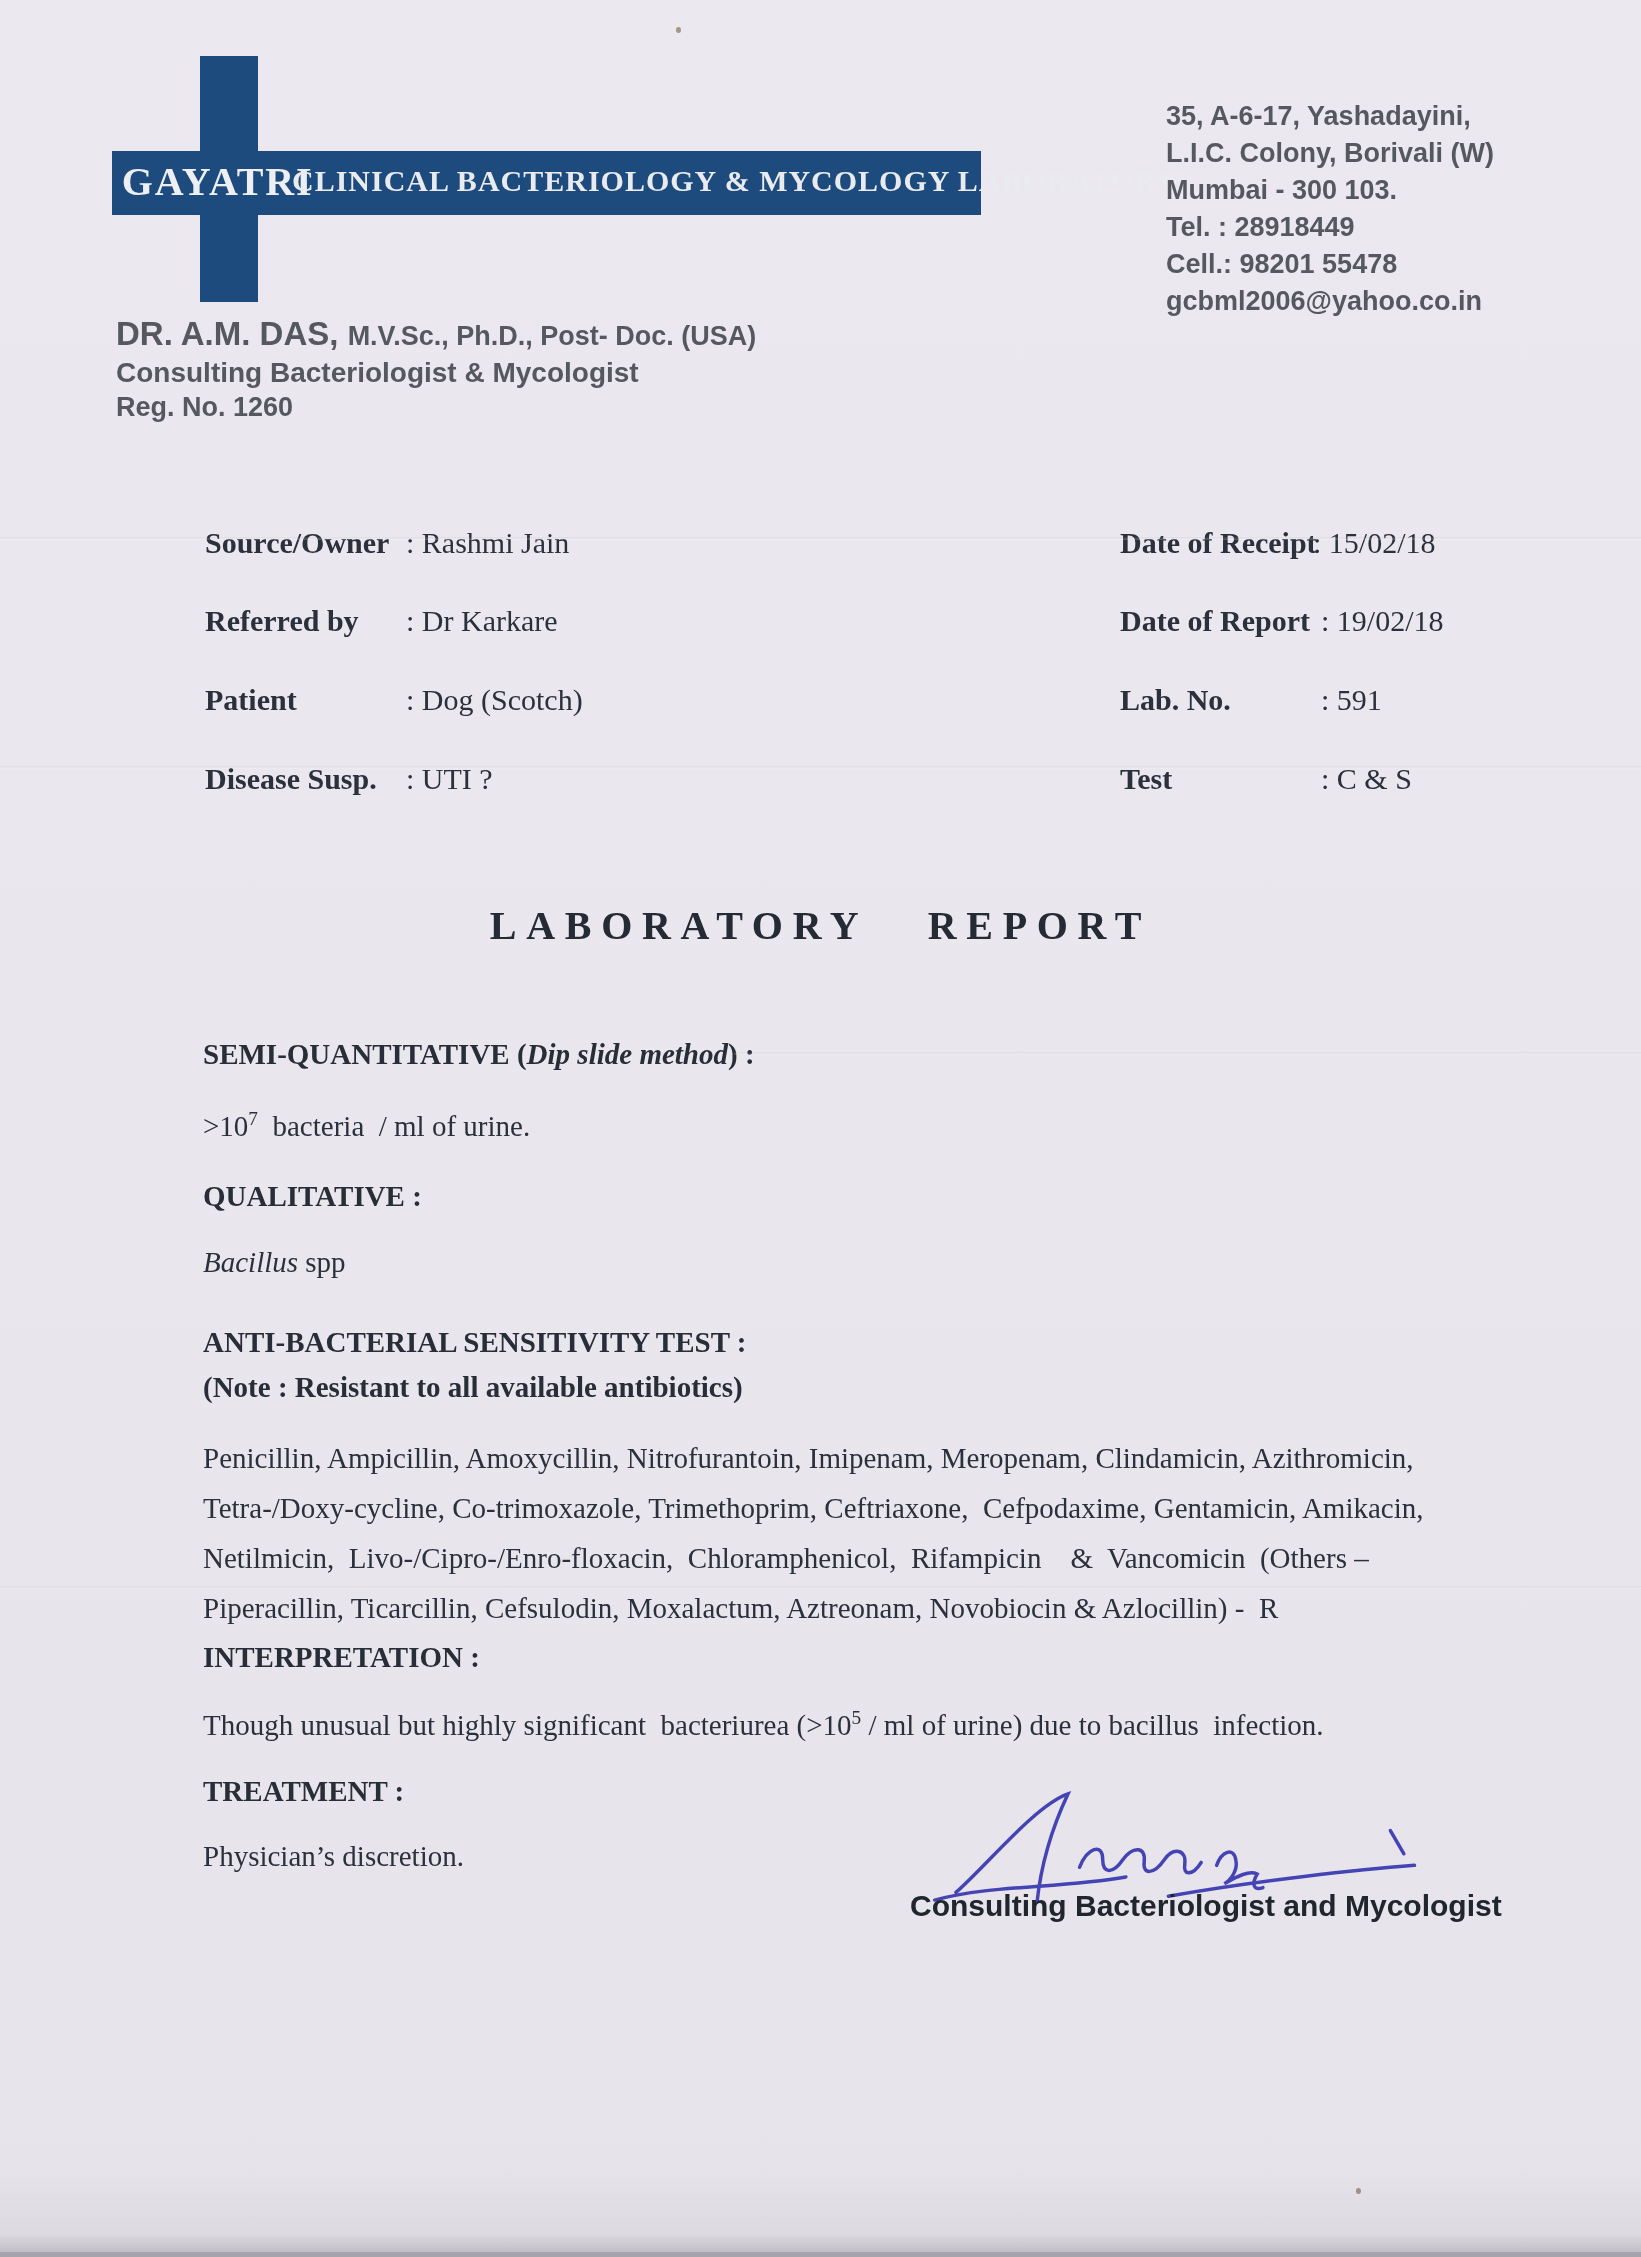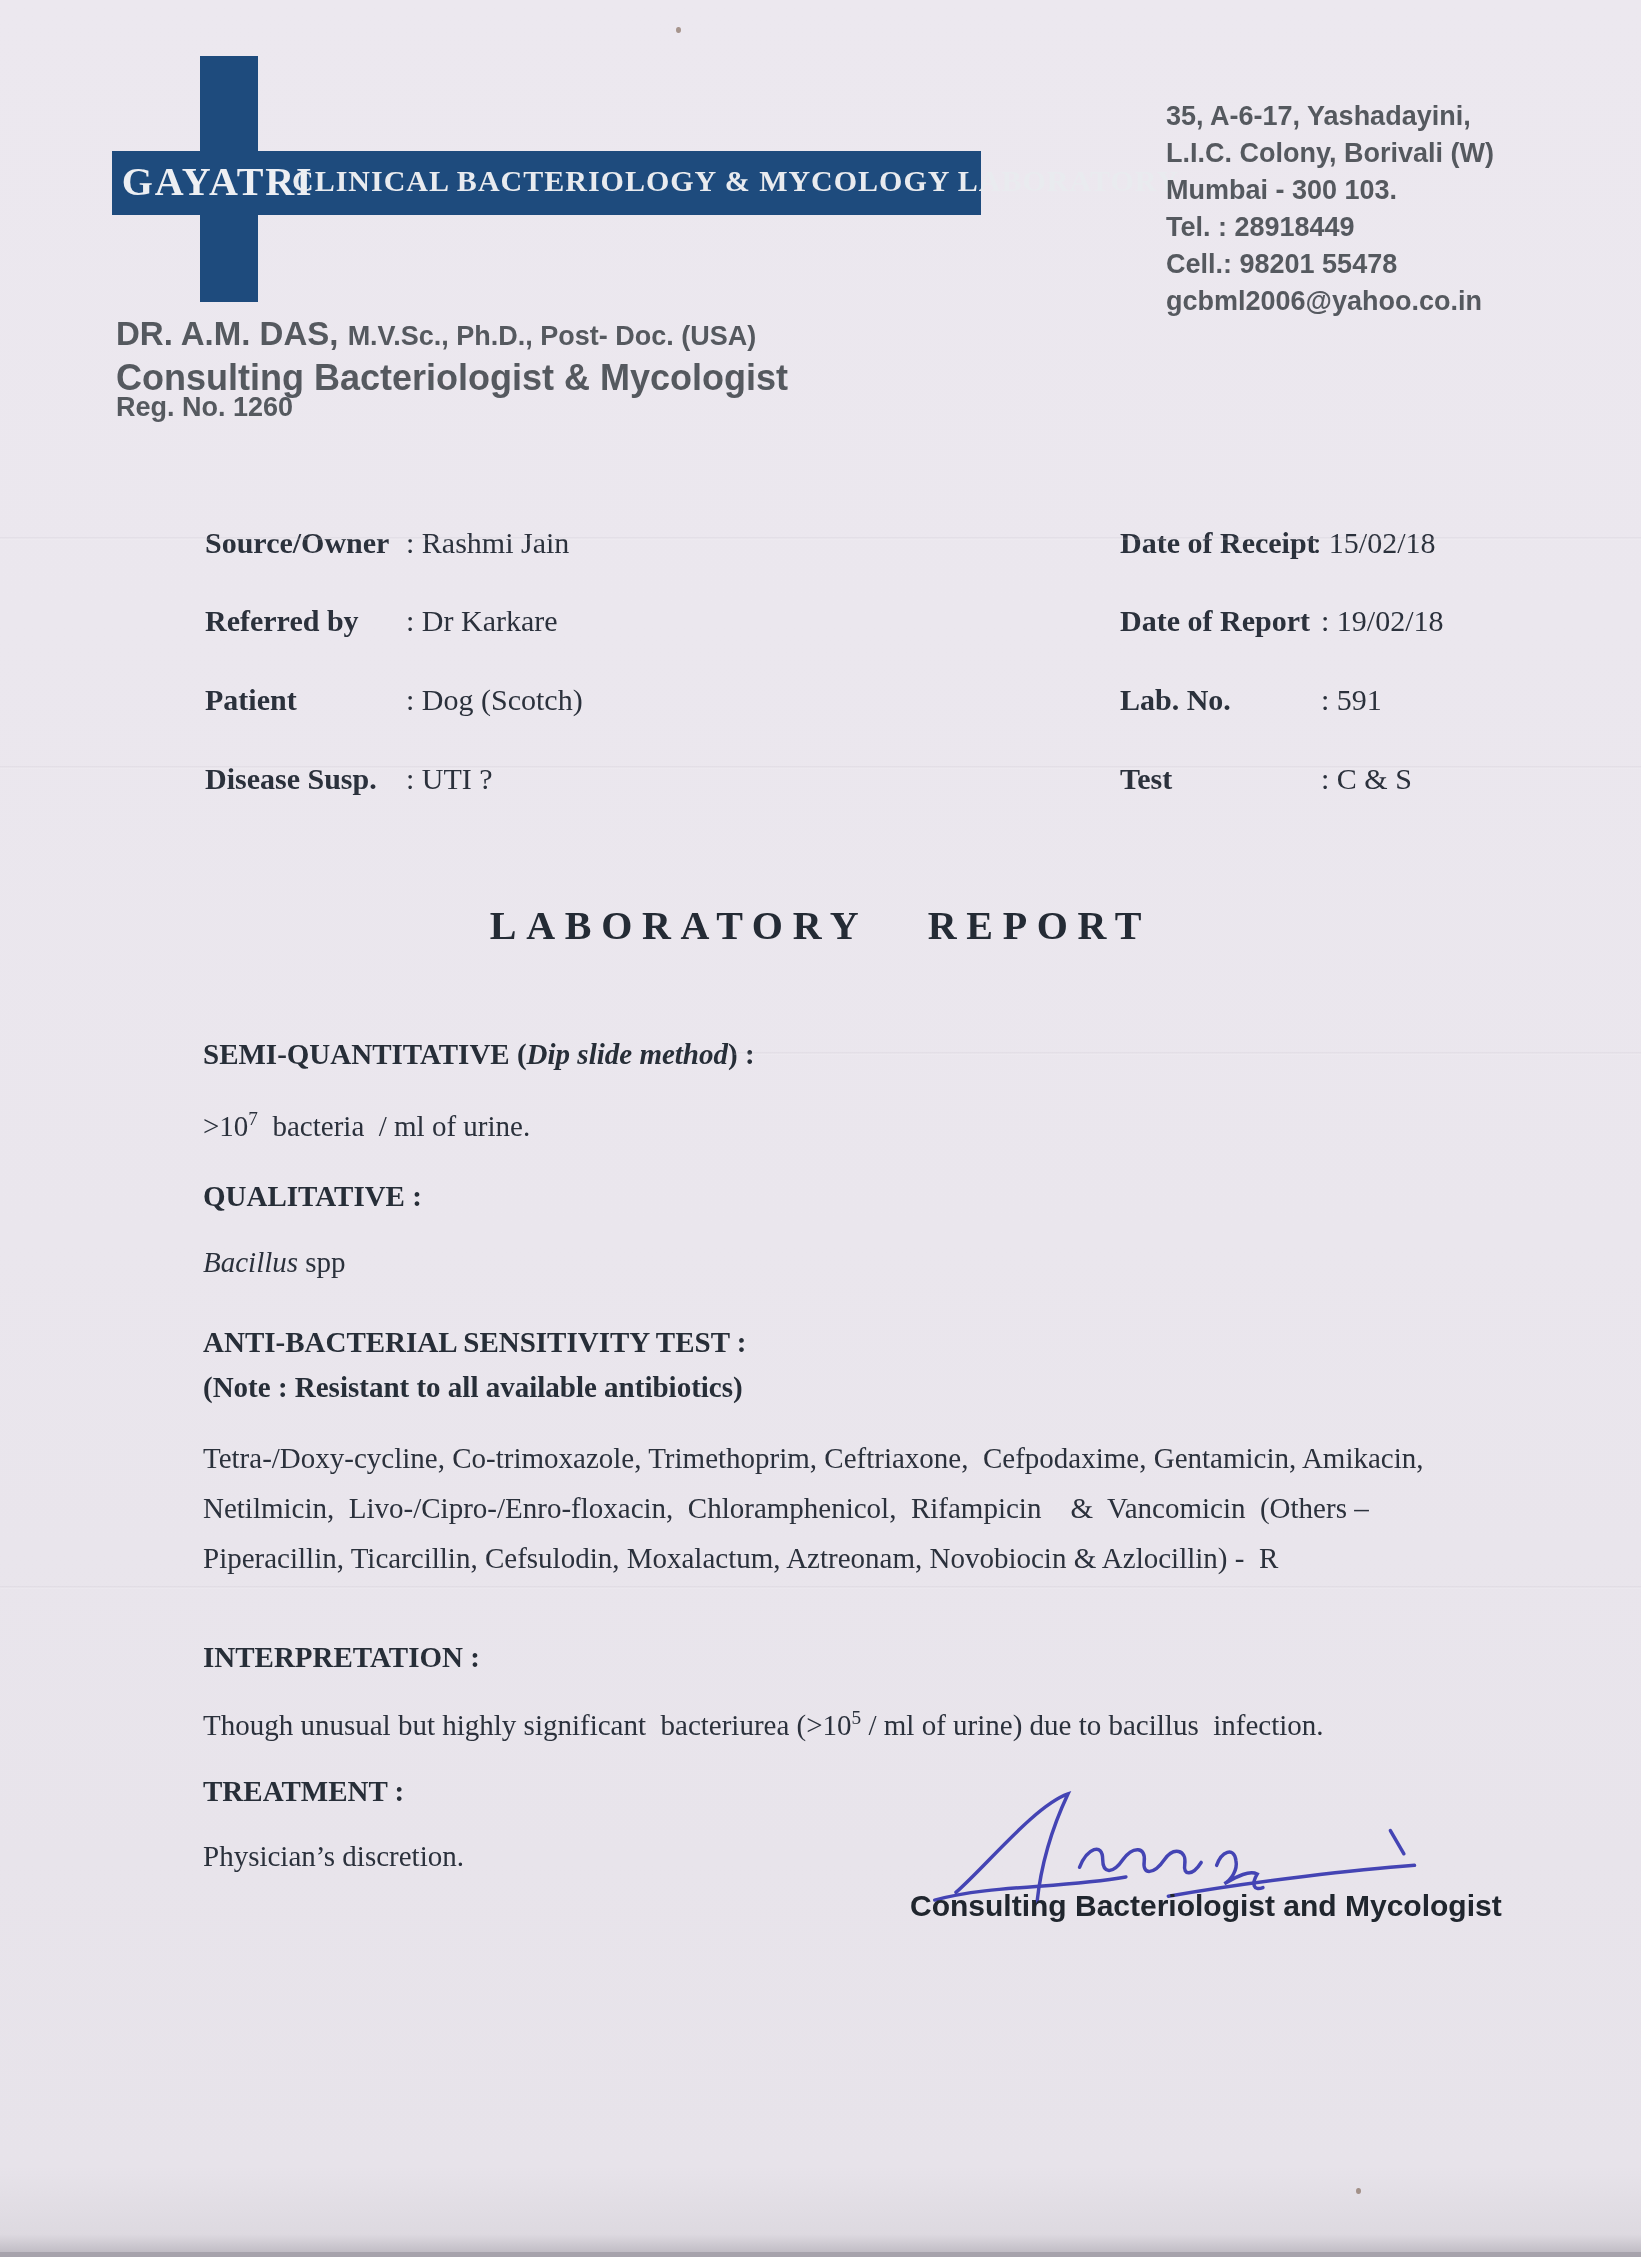--- a/index.html
+++ b/index.html
@@ -22,21 +22,21 @@
   .banner-text{
     position:absolute;left:180px;top:12.6px;
     font-family:"Liberation Serif",serif;font-weight:bold;
     font-size:30px;color:#e9ebef;letter-spacing:1px;white-space:pre;text-align:center;
   }
   
   .sans{font-family:"Liberation Sans",sans-serif;font-weight:bold;color:#55595f;}
   .addr{position:absolute;left:1166px;top:98px;font-size:27px;line-height:37px;}
   .doc-name{position:absolute;left:116px;top:315px;font-size:33px;white-space:pre;}
   .doc-qual{font-size:27px;font-weight:bold;margin-top:28px;}
-  .doc-title{position:absolute;left:116px;top:357px;font-size:36px;}
+  .doc-title{position:absolute;left:116px;top:357px;font-size:28px;}
   .doc-reg{position:absolute;left:116px;top:392px;font-size:27px;}
   
   .ml{position:absolute;font-size:30px;font-weight:bold;white-space:pre;}
   .mv{position:absolute;font-size:30px;white-space:pre;}
   
   .rep-title{
     position:absolute;left:0;top:902px;width:1641px;text-align:center;
     font-size:40px;font-weight:bold;color:#242b35;
     letter-spacing:9.7px;word-spacing:41px;white-space:pre;
   }
@@ -105,20 +105,21 @@
 
   <div class="h" style="top:1038px"><span>SEMI-QUANTITATIVE (</span><span class="it">Dip slide method</span><span>) :</span></div>
   <div class="b" style="top:1108px"><span>&gt;10</span><sup>7</sup><span>  bacteria  / ml of urine.</span></div>
 
   <div class="h" style="top:1180px">QUALITATIVE :</div>
   <div class="b" style="top:1246px"><span class="it">Bacillus</span><span> spp</span></div>
 
   <div class="h" style="top:1326px">ANTI-BACTERIAL SENSITIVITY TEST :</div>
   <div class="h" style="top:1371px">(Note : Resistant to all available antibiotics)</div>
   <div class="abx">
+    <div class="abx-line">Penicillin, Ampicillin, Amoxycillin, Nitrofurantoin, Imipenam, Meropenam, Clindamicin, Azithromicin,</div>
     <div class="abx-line">Tetra-/Doxy-cycline, Co-trimoxazole, Trimethoprim, Ceftriaxone,  Cefpodaxime, Gentamicin, Amikacin,</div>
     <div class="abx-line">Netilmicin,  Livo-/Cipro-/Enro-floxacin,  Chloramphenicol,  Rifampicin    &amp;  Vancomicin  (Others –</div>
     <div class="abx-line">Piperacillin, Ticarcillin, Cefsulodin, Moxalactum, Aztreonam, Novobiocin &amp; Azlocillin) -  R</div>
   </div>
 
   <div class="h" style="top:1641px">INTERPRETATION :</div>
   <div class="b" style="top:1707px"><span>Though unusual but highly significant  bacteriurea (&gt;10</span><sup>5</sup><span> / ml of urine) due to bacillus  infection.</span></div>
 
   <div class="h" style="top:1775px">TREATMENT :</div>
   <div class="b" style="top:1840px">Physician’s discretion.</div>

